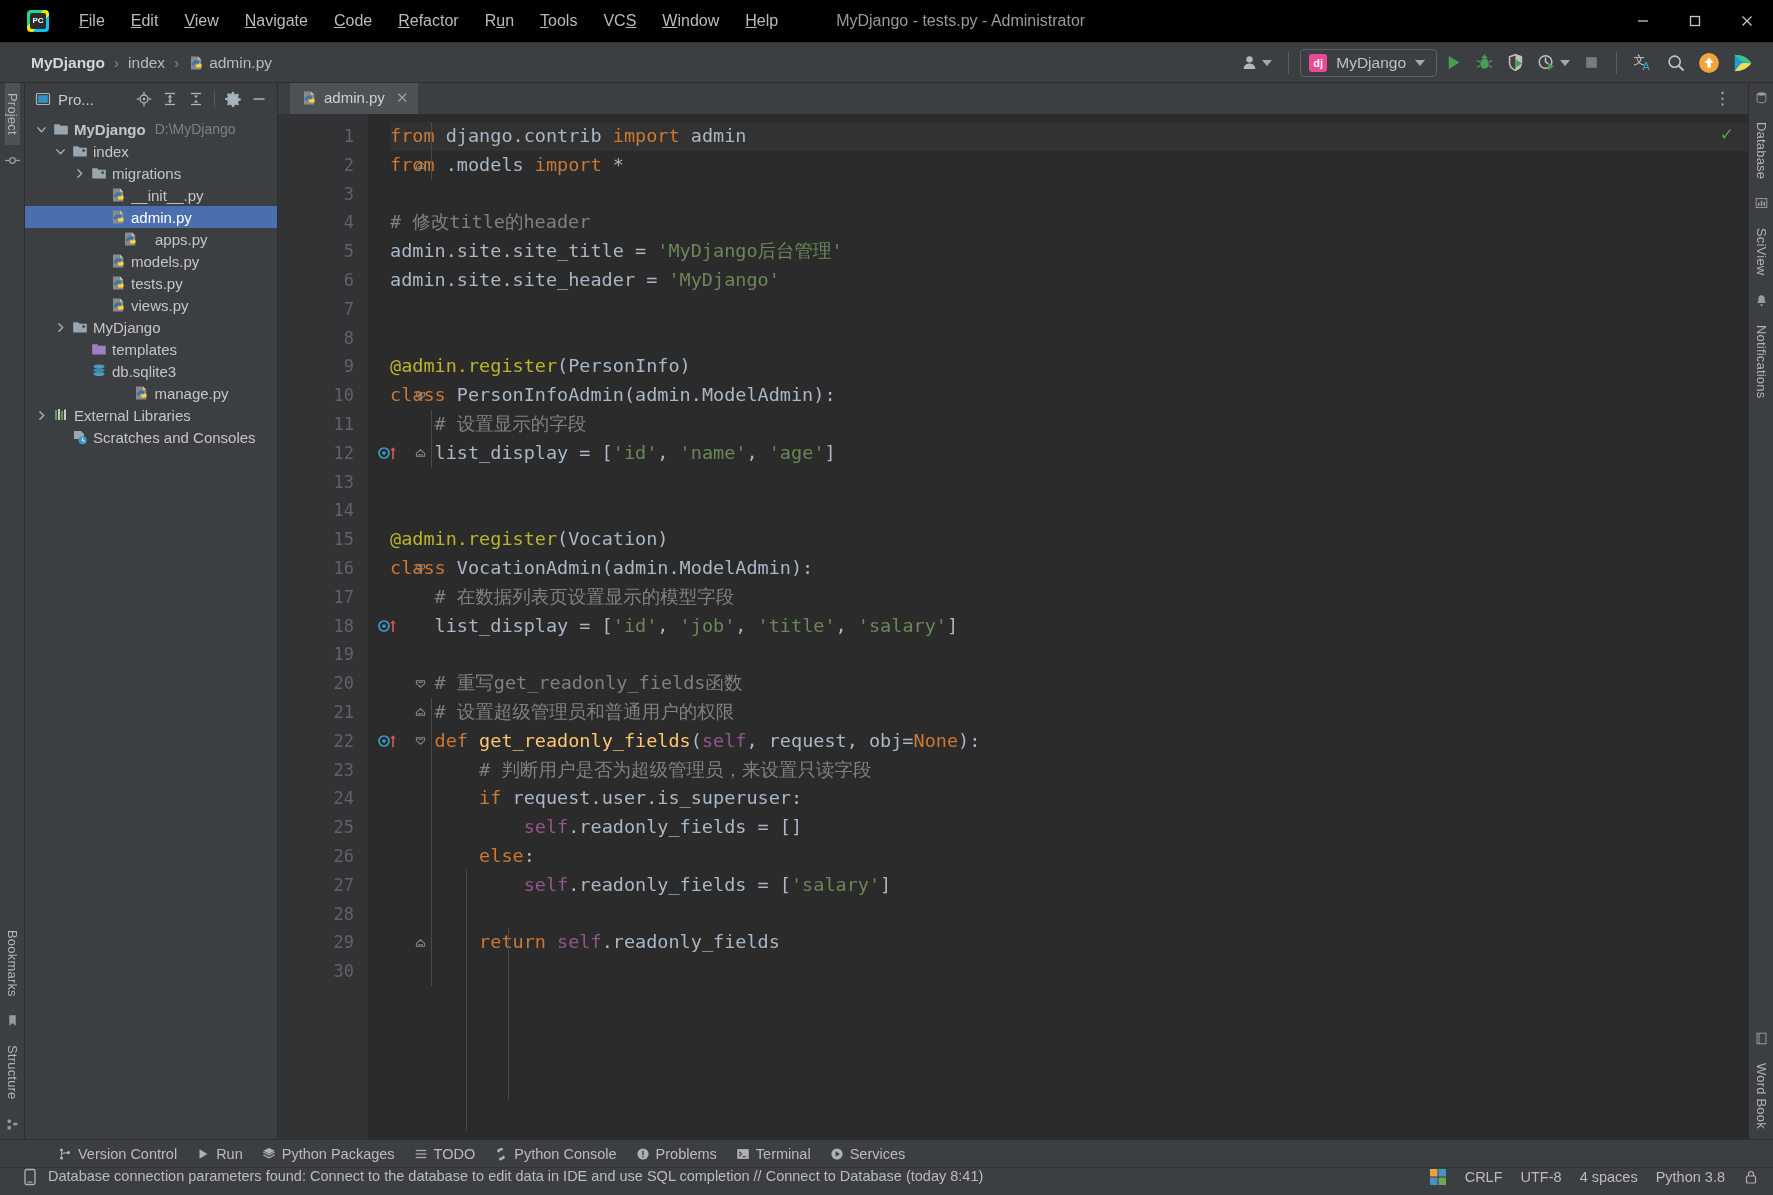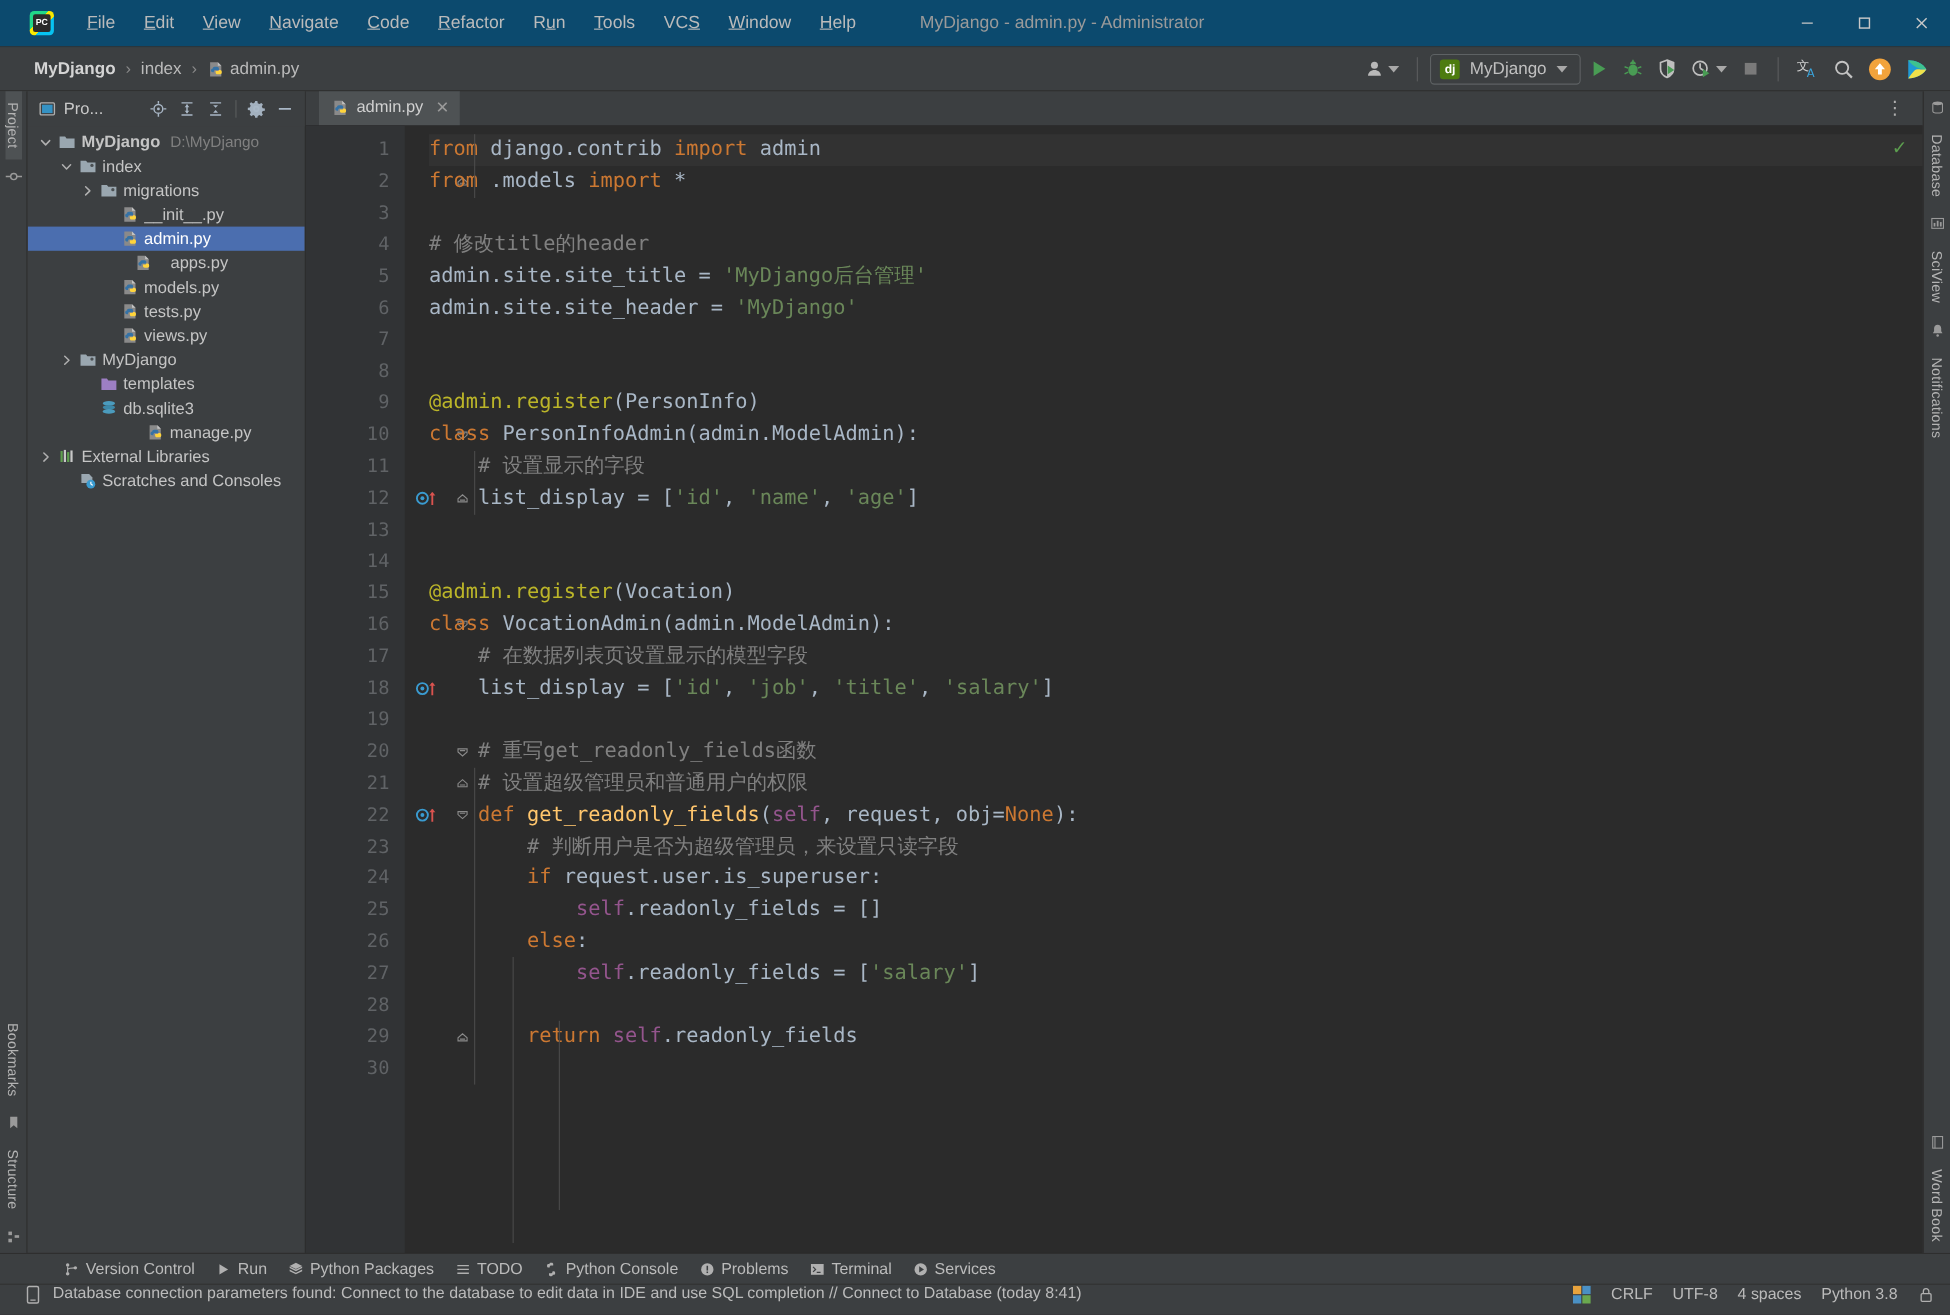--- a/index.html
+++ b/index.html
@@ -12,21 +12,21 @@
   #app {
     position: relative;
     width: 1773px; height: 1195px;
     background: #3c3f41;
     display: flex; flex-direction: column;
   }
 
   
   .titlebar {
     height: 43px; min-height: 43px;
-    background: #0c4a6e;
+    background: #000000;
     display: flex; align-items: center;
     padding-left: 26px;
     border-bottom: 1px solid #323232;
   }
   .app-logo {
     width: 24px; height: 24px; margin-right: 16px;
     position: relative; flex: 0 0 auto;
   }
   .app-logo .sq {
     position: absolute; inset: 1px;
@@ -85,21 +85,21 @@
     width: 1px; height: 22px; background: #5a5d5e; margin: 0 9px;
   }
   .run-config {
     display: flex; align-items: center; gap: 9px;
     height: 28px; padding: 0 11px 0 8px;
     border: 1px solid #5e6264; border-radius: 4px;
     color: #c0c0c0; font-size: 15.5px; white-space: nowrap;
   }
   .dj-badge {
     width: 18px; height: 18px; border-radius: 3px;
-    background: #4d7c0f; color: #fff; font-size: 11px;
+    background: #ec4899; color: #fff; font-size: 11px;
     display: flex; align-items: center; justify-content: center;
     font-weight: bold; font-family: "Liberation Sans", sans-serif;
   }
   .caret {
     width: 0; height: 0; border-left: 5px solid transparent;
     border-right: 5px solid transparent; border-top: 6px solid #a8a8a8;
   }
 
   
   .body {
@@ -282,21 +282,21 @@
       <div class="menu-item"><u>V</u>iew</div>
       <div class="menu-item"><u>N</u>avigate</div>
       <div class="menu-item"><u>C</u>ode</div>
       <div class="menu-item"><u>R</u>efactor</div>
       <div class="menu-item">R<u>u</u>n</div>
       <div class="menu-item"><u>T</u>ools</div>
       <div class="menu-item">VC<u>S</u></div>
       <div class="menu-item"><u>W</u>indow</div>
       <div class="menu-item"><u>H</u>elp</div>
     </div>
-    <div class="win-title">MyDjango - admin.py - Administrator</div>
+    <div class="win-title">MyDjango - tests.py - Administrator</div>
     <div class="win-buttons">
       <div class="win-btn">
         <svg width="14" height="14" viewBox="0 0 14 14">
             <line x1="2" y1="7" x2="12" y2="7" stroke="#c8c8c8" stroke-width="1.3"></line>
           </svg>
       </div>
       <div class="win-btn">
         <svg width="14" height="14" viewBox="0 0 14 14">
             <rect x="2.5" y="2.5" width="9" height="9" fill="none" stroke="#c8c8c8" stroke-width="1.3"></rect>
           </svg>

